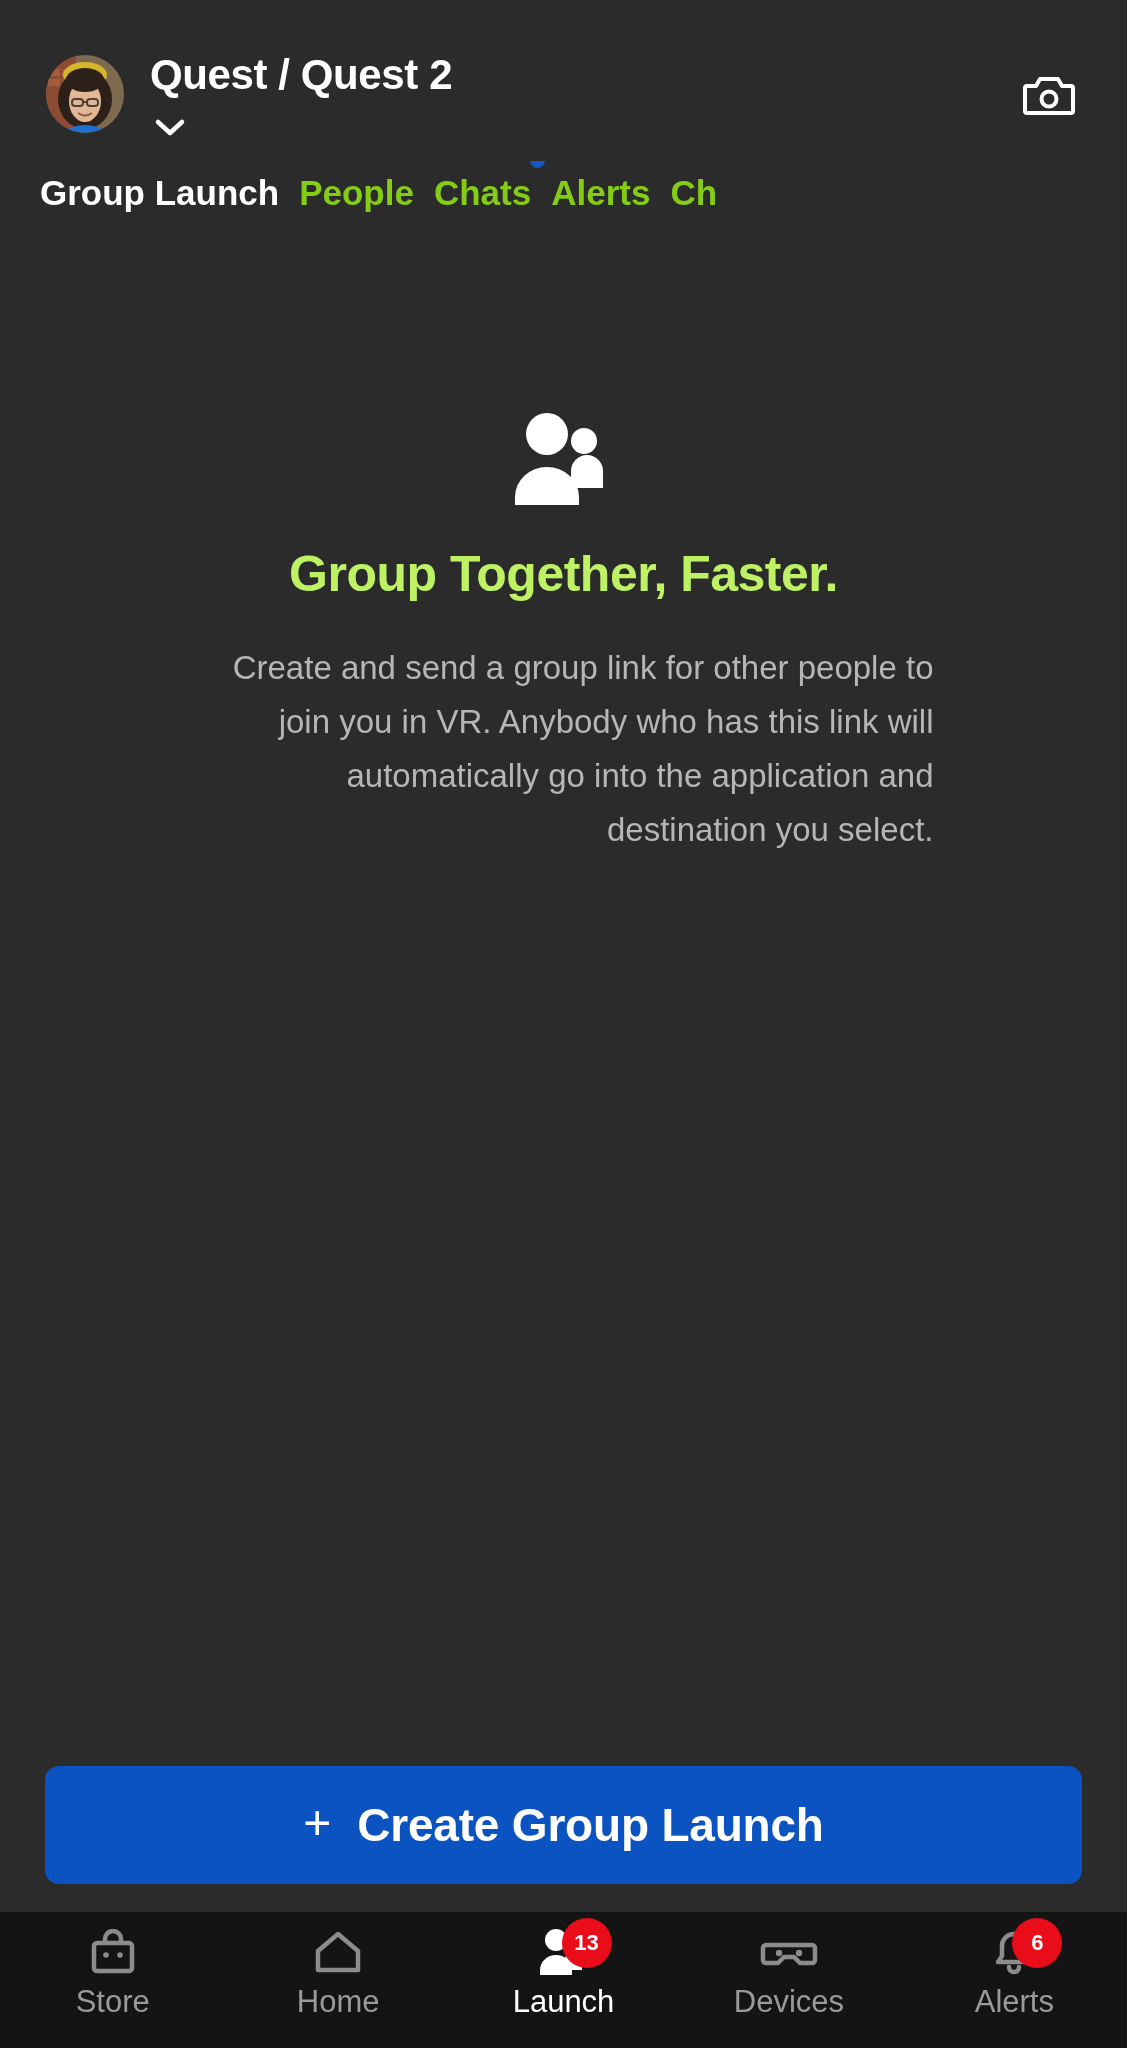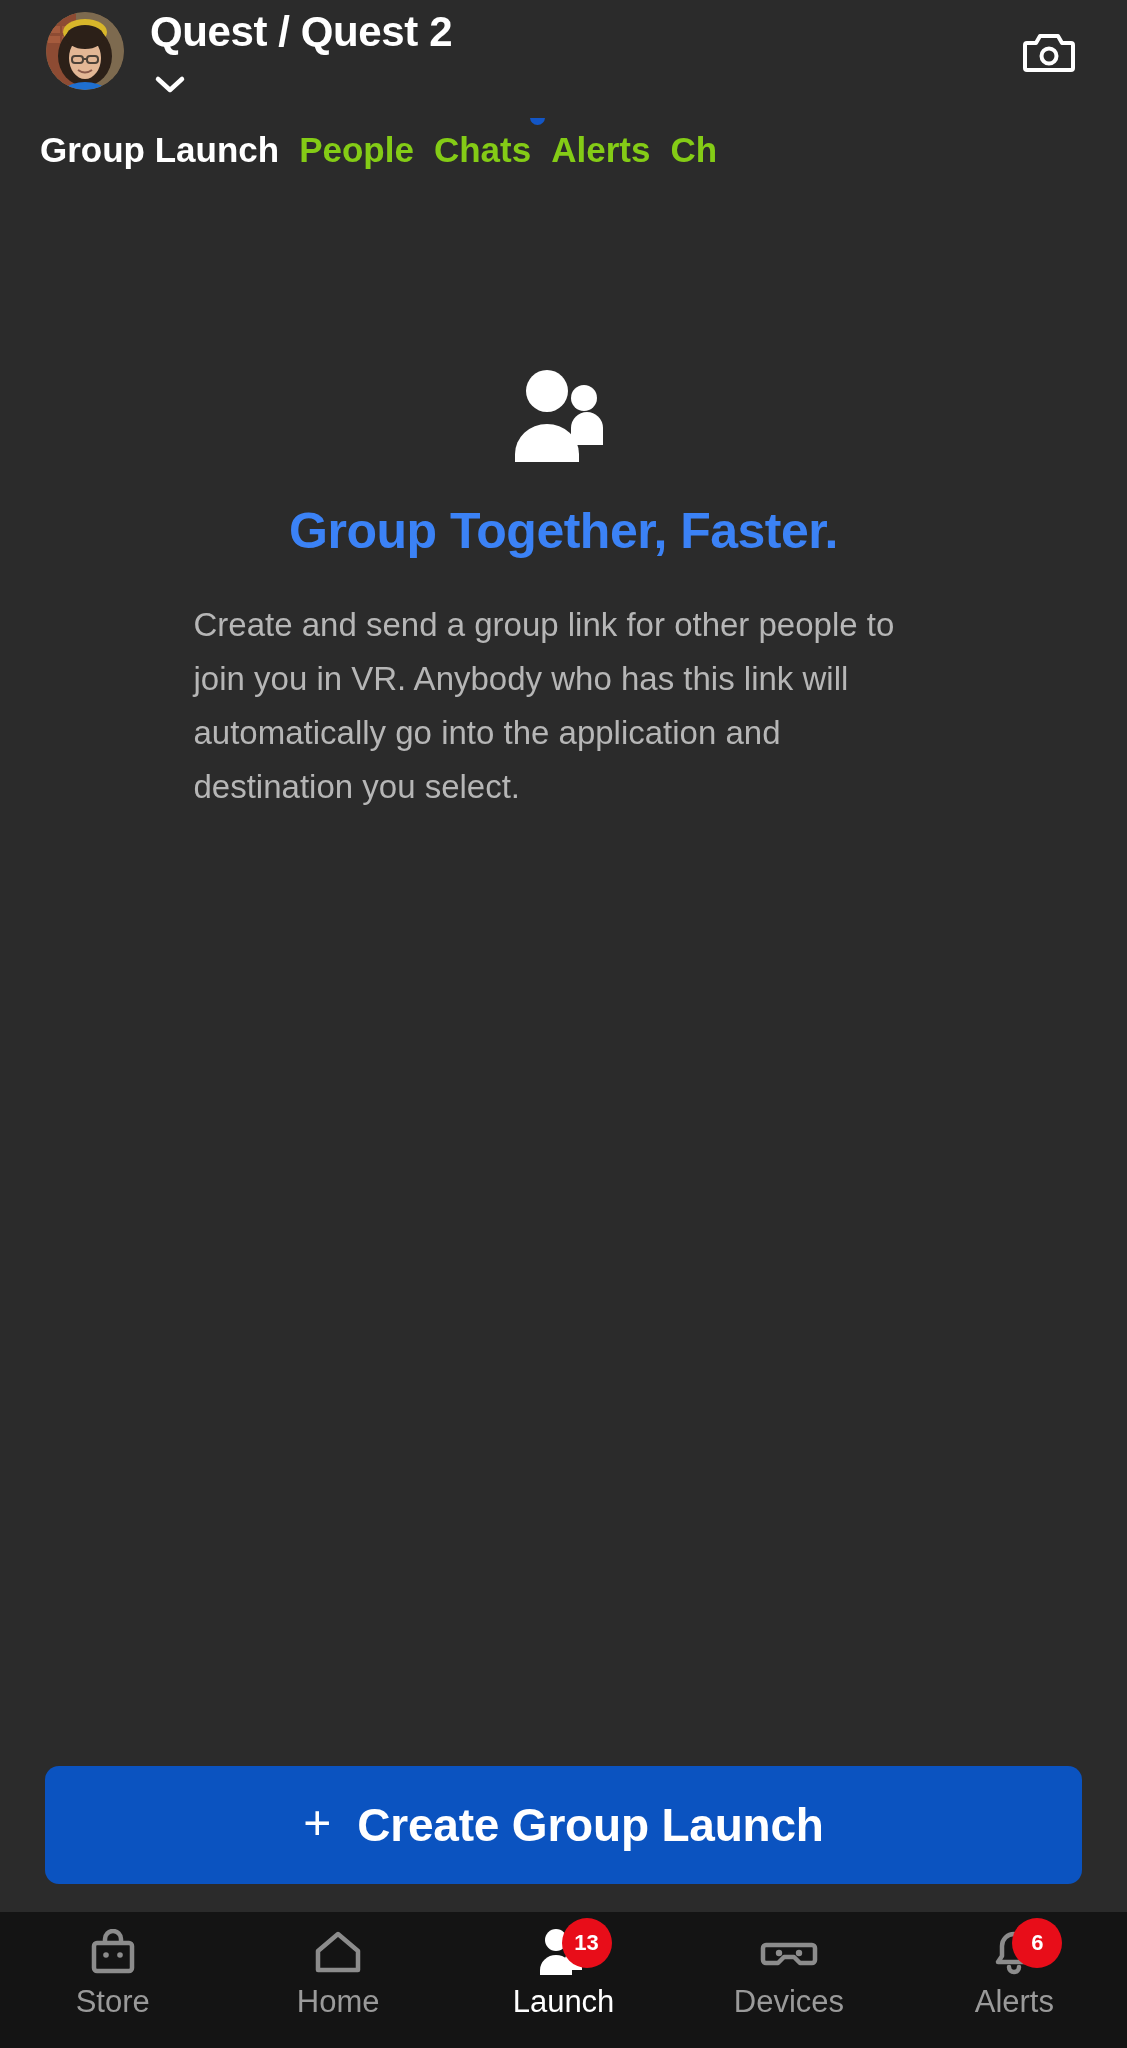--- a/index.html
+++ b/index.html
@@ -20,20 +20,21 @@
     display: flex;
     flex-direction: column;
   }
 
   
   .header {
     position: relative;
     height: 118px;
     flex: 0 0 auto;
     background: #2b2b2b;
+    margin-top: 43px;
   }
 
   .avatar {
     position: absolute;
     left: 46px;
     top: 12px;
     width: 78px;
     height: 78px;
     border-radius: 50%;
     overflow: hidden;
@@ -118,32 +119,32 @@
   .empty-icon {
     width: 110px;
     height: 92px;
     margin-bottom: 40px;
   }
   .empty-icon svg { display: block; }
 
   .empty-title {
     font-size: 50px;
     font-weight: bold;
-    color: #3b82f6;
+    color: #bef264;
     letter-spacing: -0.5px;
     margin-bottom: 38px;
     text-align: center;
   }
 
   .empty-body {
     width: 740px;
     font-size: 33px;
     line-height: 54px;
     color: #b6b6b6;
-    text-align: left;
+    text-align: right;
   }
 
   
   .cta-wrap {
     position: absolute;
     left: 0;
     right: 0;
     bottom: 28px;
     display: flex;
     justify-content: center;

